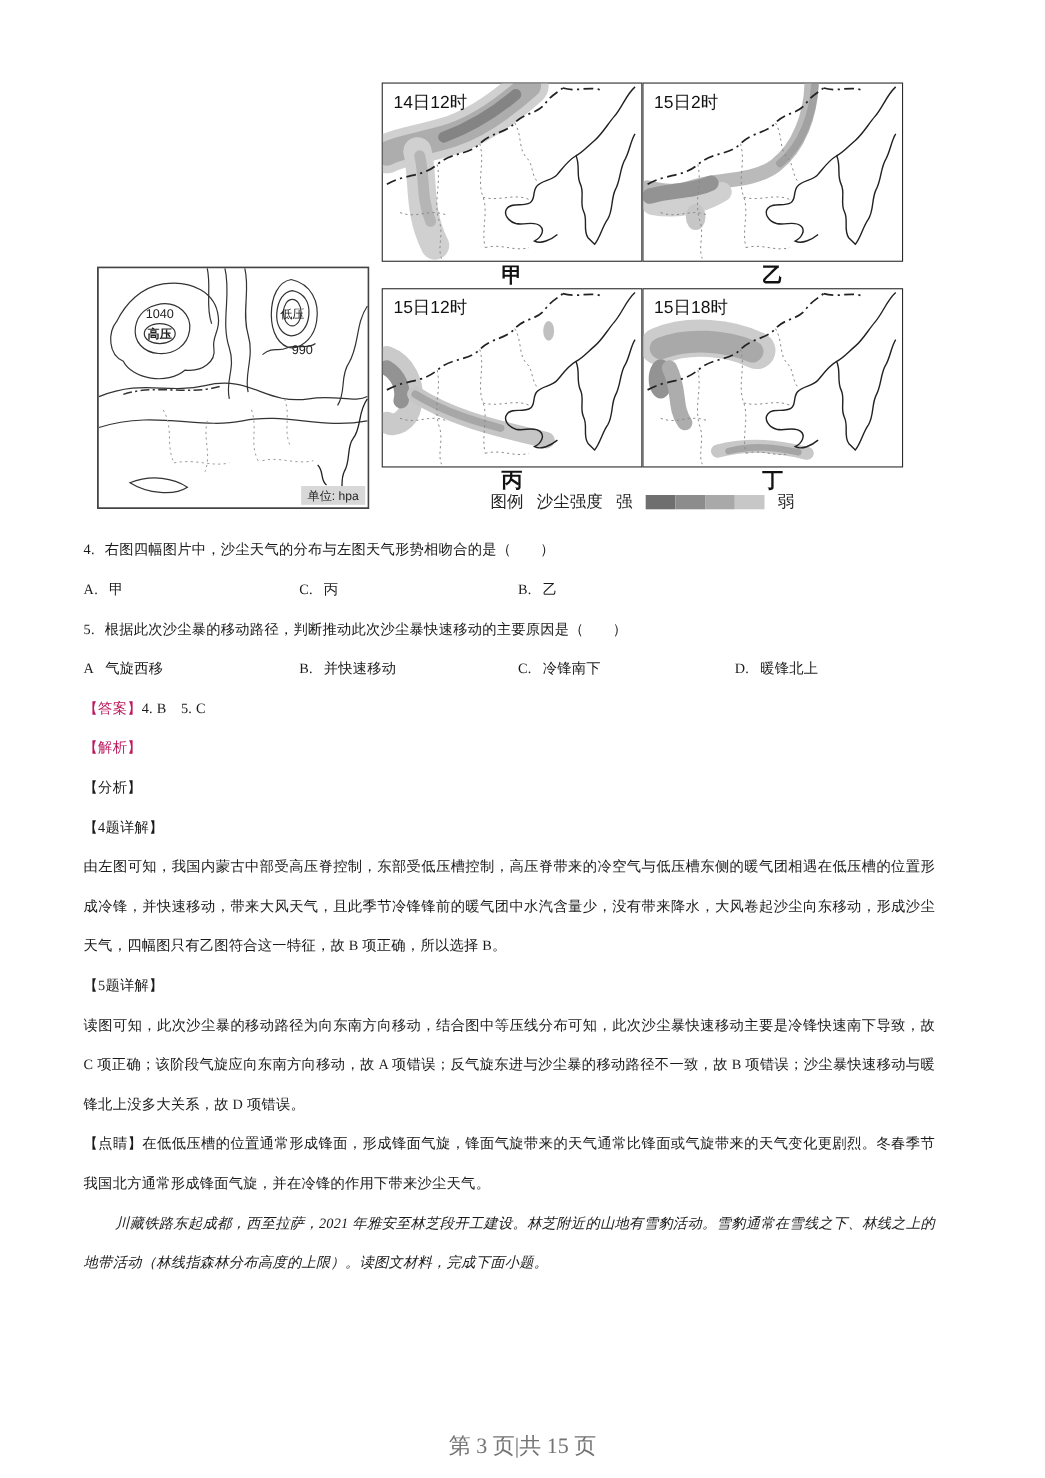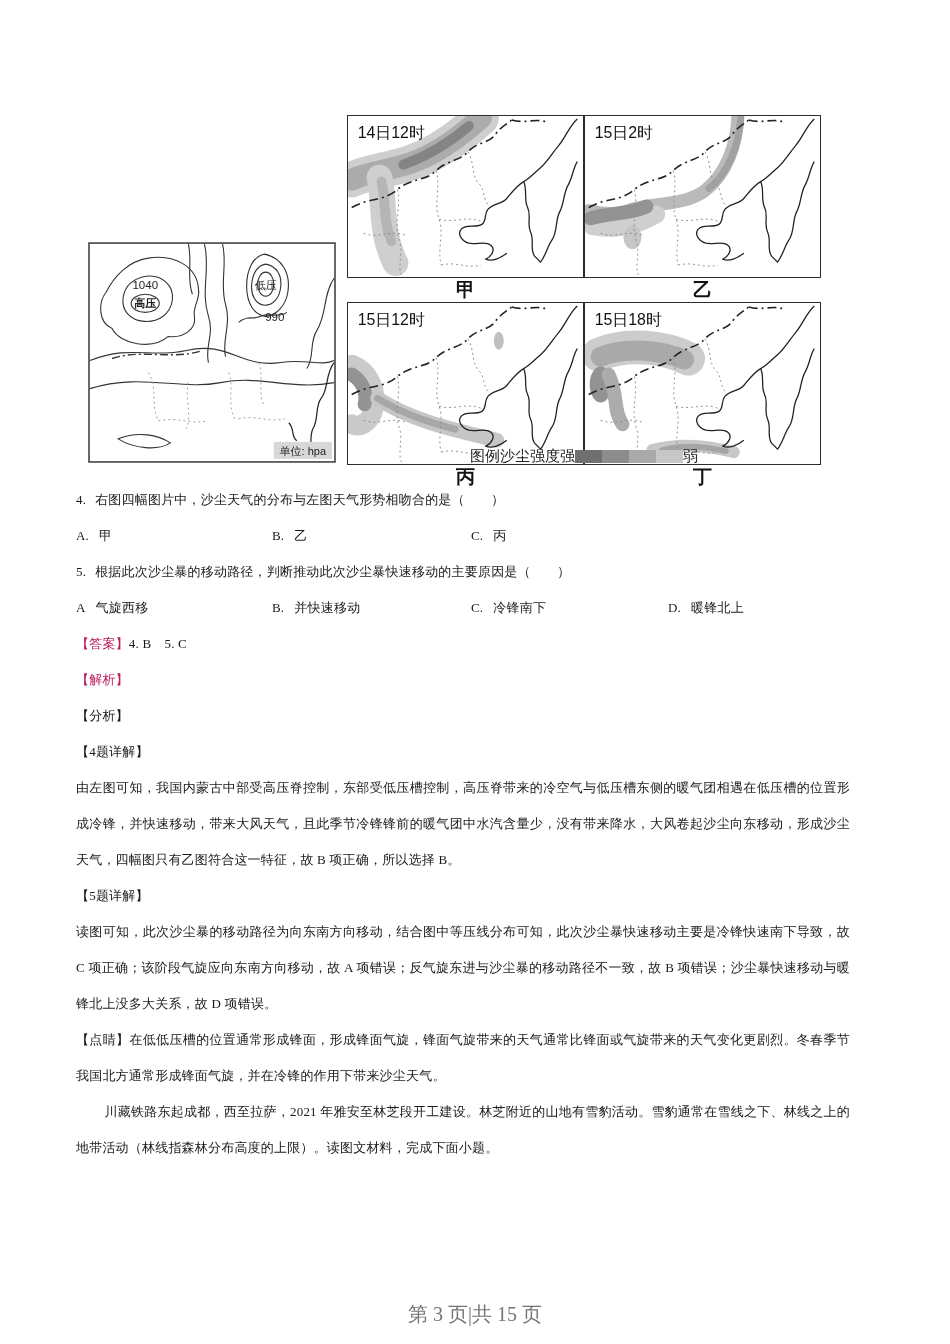--- a/index.html
+++ b/index.html
@@ -3,42 +3,42 @@
 <meta charset="utf-8">
 <style>
   html,body{margin:0;padding:0;background:#ffffff;}
   body{font-family:"Liberation Serif", serif; color:#1a1a1a;}
   .page{position:relative;width:950px;height:1344px;margin:0 auto;background:#fff;overflow:hidden;}
 
   
   .figure{position:absolute;left:0;top:0;width:950px;height:478px;}
   .pmap{position:absolute;left:88px;top:242px;width:248px;height:221px;}
   .panelgrid{position:absolute;left:347px;top:75px;width:474px;display:grid;
-             grid-template-columns:237px 237px;grid-template-rows:163px 24px 163px 24px;margin-top:40px;}
+             grid-template-columns:237px 237px;grid-template-rows:163px 24px 163px 24px;}
   .panel{border:1.6px solid #2b2b2b;box-sizing:border-box;background:#fff;}
   .panel svg{display:block;width:100%;height:100%;}
   .cap{display:flex;align-items:center;justify-content:center;
        font-family:"Liberation Sans",sans-serif;font-size:19px;font-weight:600;color:#111;}
   .legendrow{position:absolute;left:347px;top:447px;width:474px;display:flex;align-items:center;
-             justify-content:center;gap:0;font-family:"Liberation Sans",sans-serif;
+             justify-content:center;gap:12px;font-family:"Liberation Sans",sans-serif;
              font-size:15px;color:#222;}
   .legendbar{display:flex;}
   .legendbar span{width:27px;height:13px;display:block;}
   svg text{font-family:"Liberation Sans",sans-serif;}
 
   
   .textflow{position:absolute;left:76px;top:482px;width:774px;font-size:13px;line-height:36px;
             text-align:justify;letter-spacing:.2px;}
   .row{white-space:nowrap;}
   .qnum{margin-right:9px;}
   .opts{display:grid;grid-template-columns:196px 199px 197px 1fr;}
   .opt .ol{margin-right:10px;}
   .tag-blue{color:#be185d;}
   .para{margin:0;}
-  .material{text-indent:2.2em;}
+  .material{font-style:italic;text-indent:2.2em;}
 
   
   .footer{position:absolute;left:0;bottom:16px;width:100%;text-align:center;
           font-size:20px;color:#737373;}
 </style>
 </head>
 <body>
 
 <div class="page">
 
@@ -183,22 +183,22 @@
   </div>
 
   <div class="textflow">
 
     <div class="row">
       <span class="qnum">4.</span><span>右图四幅图片中，沙尘天气的分布与左图天气形势相吻合的是（　　）</span>
     </div>
 
     <div class="opts">
       <span class="opt"><span class="ol">A.</span><span>甲</span></span>
+      <span class="opt"><span class="ol">C.</span><span>丙</span></span>
       <span class="opt"><span class="ol">B.</span><span>乙</span></span>
-      <span class="opt"><span class="ol">C.</span><span>丙</span></span>
     </div>
 
     <div class="row">
       <span class="qnum">5.</span><span>根据此次沙尘暴的移动路径，判断推动此次沙尘暴快速移动的主要原因是（　　）</span>
     </div>
 
     <div class="opts">
       <span class="opt"><span class="ol">A</span><span>气旋西移</span></span>
       <span class="opt"><span class="ol">B.</span><span>并快速移动</span></span>
       <span class="opt"><span class="ol">C.</span><span>冷锋南下</span></span>

